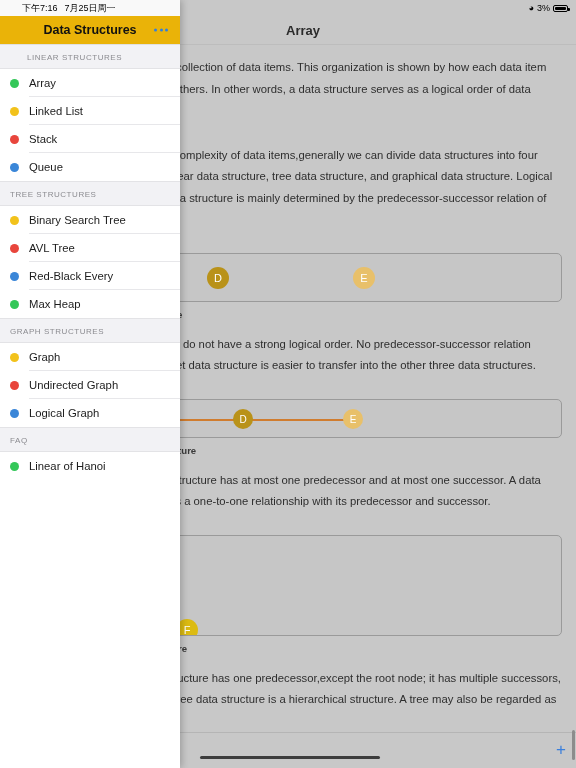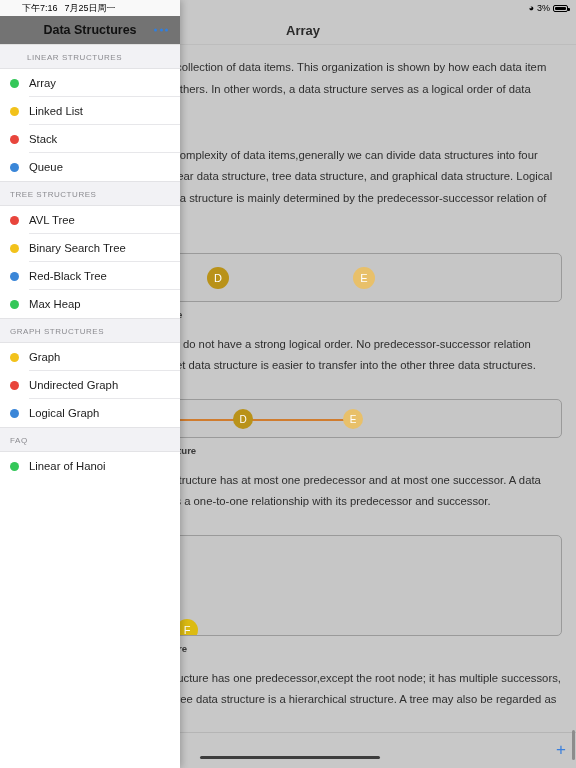--- a/index.html
+++ b/index.html
@@ -72,21 +72,21 @@
 
   
   #sidebar{
     position:absolute; top:0; left:0; width:180px; height:768px;
     background:#ffffff; z-index:40;
     box-shadow:2px 0 7px rgba(0,0,0,0.22);
     display:flex; flex-direction:column;
   }
   #sidebar-topfill{ height:16px; background:#f9f9f9; flex:0 0 auto;}
   #sidebar-header{
-    height:29px; flex:0 0 auto; background:#737373;
+    height:29px; flex:0 0 auto; background:#eab308;
     display:flex; align-items:center; justify-content:center;
     position:relative; border-bottom:1px solid #e0e0e0;
   }
   #sidebar-title{ font-size:12.5px; font-weight:bold; color:#111; }
   #more-btn{
     position:absolute; right:12px; top:50%; transform:translateY(-50%);
     display:flex; gap:2.5px; align-items:center; cursor:pointer;
   }
   #more-btn i{ width:3px; height:3px; border-radius:50%; background:#2f7fe0; display:block;}
 
@@ -227,30 +227,30 @@
       <div class="row">
         <span class="dot" style="background: rgb(232, 69, 60);"></span>
         <span class="lbl">Stack</span>
       </div>
       <div class="row last">
         <span class="dot" style="background: rgb(58, 134, 216);"></span>
         <span class="lbl">Queue</span>
       </div>
       <div class="sec-head">TREE STRUCTURES</div>
       <div class="row">
+        <span class="dot" style="background: rgb(242, 194, 27);"></span>
+        <span class="lbl">Binary Search Tree</span>
+      </div>
+      <div class="row">
         <span class="dot" style="background: rgb(232, 69, 60);"></span>
         <span class="lbl">AVL Tree</span>
       </div>
       <div class="row">
-        <span class="dot" style="background: rgb(242, 194, 27);"></span>
-        <span class="lbl">Binary Search Tree</span>
-      </div>
-      <div class="row">
         <span class="dot" style="background: rgb(58, 134, 216);"></span>
-        <span class="lbl">Red-Black Tree</span>
+        <span class="lbl">Red-Black Every</span>
       </div>
       <div class="row last">
         <span class="dot" style="background: rgb(52, 199, 89);"></span>
         <span class="lbl">Max Heap</span>
       </div>
       <div class="sec-head">GRAPH STRUCTURES</div>
       <div class="row">
         <span class="dot" style="background: rgb(242, 194, 27);"></span>
         <span class="lbl">Graph</span>
       </div>

